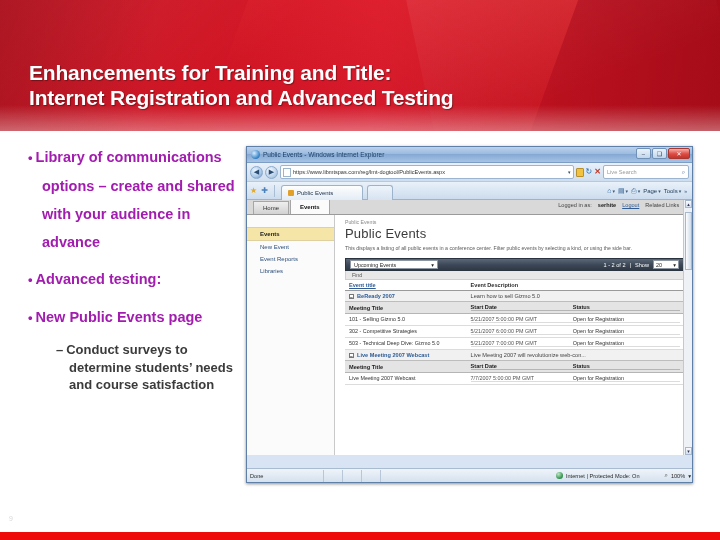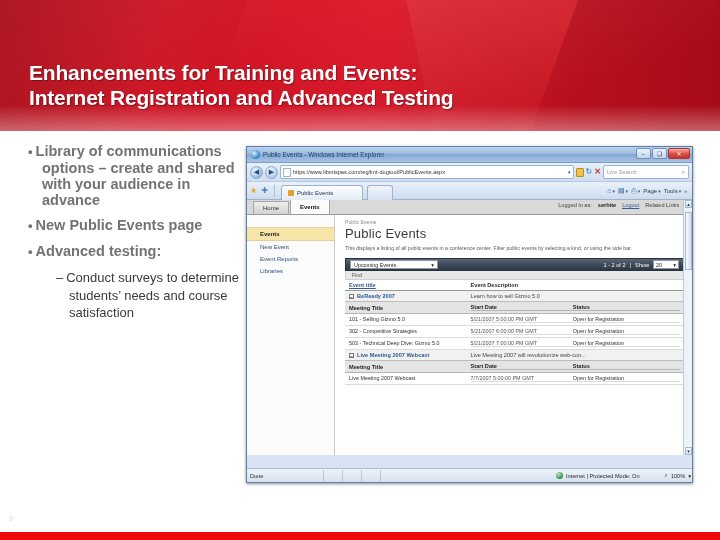--- a/index.html
+++ b/index.html
@@ -50,30 +50,30 @@
     letter-spacing:-0.2px;
     text-shadow:1px 1px 1px rgba(0,0,0,0.35);
     white-space:nowrap;
   }
 
   
   #bullets {
     position:absolute; left:28px; top:143px; width:215px;
   }
   .b1 {
-    font-size:14.5px; font-weight:bold; color:#737373;
-    line-height:16px; margin-bottom:9px;
+    font-size:14.5px; font-weight:bold; color:#a21caf;
+    line-height:28px; margin-bottom:9px;
     padding-left:14px; text-indent:-14px;
   }
   .b1 .dot { font-size:13px; }
   .b1 .txt { padding-left:3px; }
   .sub {
     font-size:13px; color:#3b3b3b; line-height:17.5px;
     margin-left:28px; padding-left:13px; text-indent:-13px;
-    font-weight:normal;
+    font-weight:bold;
   }
   .sub .txt { padding-left:3px; }
 
   
   #browser {
     position:absolute; left:246px; top:146px; width:447px; height:337px;
     background:#d8e4f3;
     border:1px solid #5d7fa8;
     box-shadow:0 1px 3px rgba(0,0,0,0.45);
     overflow:hidden;
@@ -289,33 +289,33 @@
 
 <div id="header">
   <div class="swoosh1"></div>
   <div class="swoosh2"></div>
   <div class="swoosh3"></div>
   <div class="swoosh4"></div>
   <div class="fade-bottom"></div>
 </div>
 
 <div id="title-block">
-  <div class="tline">Enhancements for Training and Events:</div>
+  <div class="tline">Enhancements for Training and Title:</div>
   <div class="tline">Internet Registration and Advanced Testing</div>
 </div>
 
 <div id="bullets">
   <div class="b1">
     <span class="dot">•</span><span class="txt">Library of communications options – create and shared with your audience in advance</span>
   </div>
   <div class="b1">
+    <span class="dot">•</span><span class="txt">Advanced testing:</span>
+  </div>
+  <div class="b1">
     <span class="dot">•</span><span class="txt">New Public Events page</span>
-  </div>
-  <div class="b1">
-    <span class="dot">•</span><span class="txt">Advanced testing:</span>
   </div>
   <div class="sub">
     <span class="dash">–</span><span class="txt">Conduct surveys to determine students’ needs and course satisfaction</span>
   </div>
 </div>
 
 <div id="browser">
 
   <div id="titlebar">
     <div class="ie-logo"></div>

